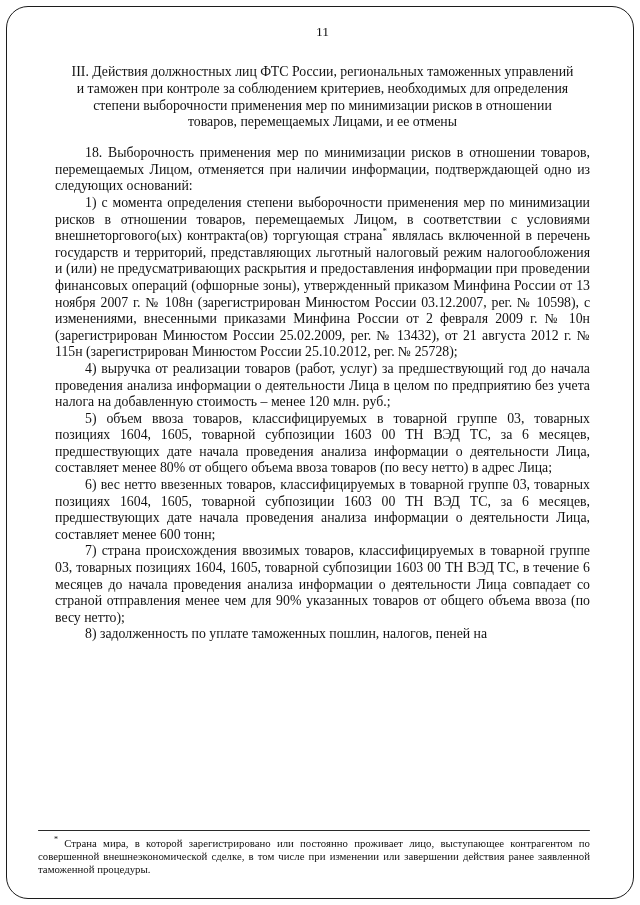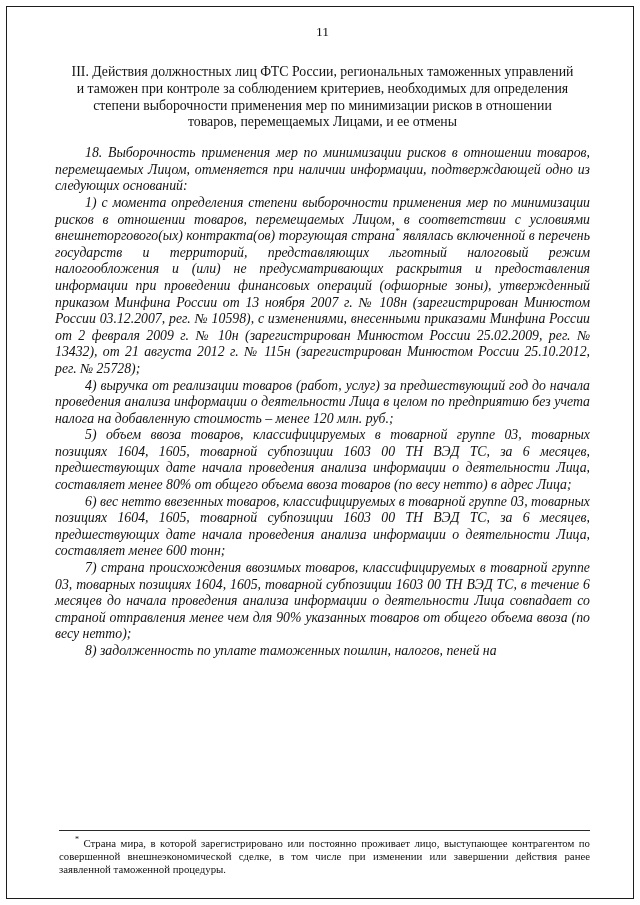--- a/index.html
+++ b/index.html
@@ -1,15 +1,15 @@
 <!DOCTYPE html>
 <html><head>
 <meta charset="utf-8">
 <style>
-  * { margin: 0; padding: 0; box-sizing: border-box; }
+  * { margin: 0; padding: 0; box-sizing: border-box; border-radius: 22px; }
   html, body { background: #ffffff; }
   body {
     width: 640px;
     height: 905px;
     position: relative;
     font-family: "Liberation Serif", serif;
     color: #111111;
     overflow: hidden;
   }
   .scan-frame {
@@ -35,30 +35,29 @@
     text-align: center;
     line-height: 16.8px;
     padding: 0 14px;
     margin-bottom: 14px;
   }
   .para {
     font-size: 13.8px;
     line-height: 16.6px;
     text-align: justify;
     text-indent: 30px;
-    font-style: italic;
   }
   .fn-mark {
     font-size: 9px;
     line-height: 0;
     vertical-align: super;
   }
   .footnote-area {
     position: absolute;
-    left: 59px;
+    left: 38px;
     right: 50px;
     top: 830px;
   }
   .footnote-rule {
     border: none;
     border-top: 1px solid #2a2a2a;
     height: 0;
     width: 100%;
     margin-bottom: 6px;
   }

